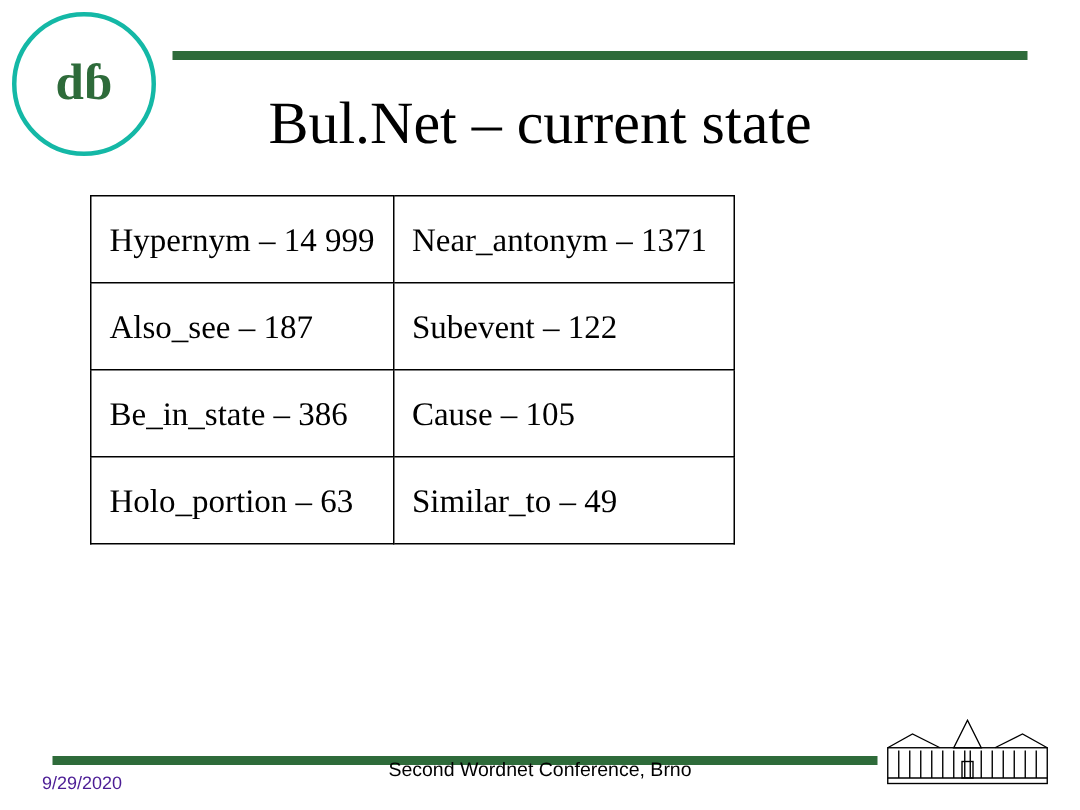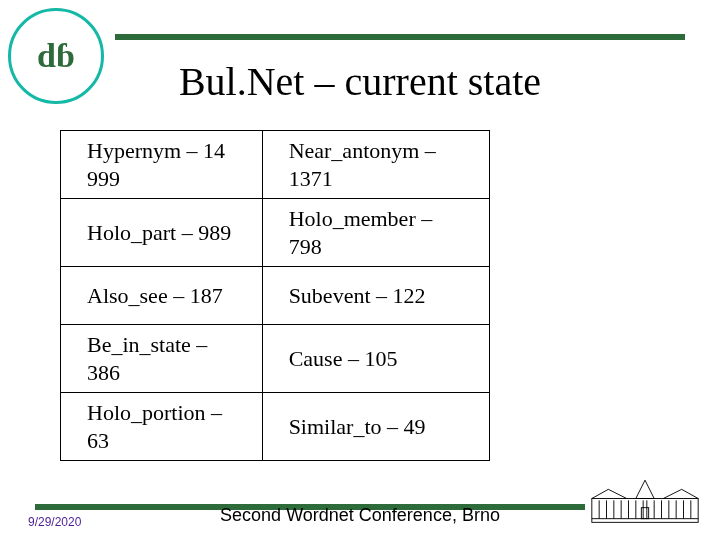--- a/index.html
+++ b/index.html
@@ -65,21 +65,21 @@
     top: 130px;
     left: 60px;
     width: 430px;
   }
   table {
     border-collapse: collapse;
     width: 100%;
   }
   td {
     border: 1.5px solid #000;
-    padding: 6px 26px;
+    padding: 6px 12px;
     font-size: 22px;
     vertical-align: middle;
     line-height: 1.25;
     height: 58px;
   }
   td.col1 { width: 47%; }
   td.col2 { width: 53%; }
   .footer-date {
     position: absolute;
     left: 28px;
@@ -87,21 +87,21 @@
     font-size: 12px;
     font-family: Arial, sans-serif;
     color: #4c1d95;
   }
   .footer-conf {
     position: absolute;
     left: 0;
     width: 720px;
     top: 505px;
     text-align: center;
-    font-size: 18px;
+    font-size: 13px;
     font-family: Arial, sans-serif;
     color: #000;
   }
   .building {
     position: absolute;
     right: 20px;
     bottom: 14px;
     width: 110px;
     height: 55px;
   }
@@ -118,24 +118,20 @@
 <div class="header-rule"></div>
 
 <div class="title">Bul.Net – current state</div>
 
 <div class="table-wrap">
   <table>
     <tbody>
         <tr>
       <td class="col1">Hypernym – 14 999</td>
       <td class="col2">Near_antonym – 1371</td>
-    </tr>
-    <tr>
-      <td class="col1">Holo_part – 989</td>
-      <td class="col2">Holo_member – 798</td>
     </tr>
     <tr>
       <td class="col1">Also_see – 187</td>
       <td class="col2">Subevent – 122</td>
     </tr>
     <tr>
       <td class="col1">Be_in_state – 386</td>
       <td class="col2">Cause – 105</td>
     </tr>
     <tr>

